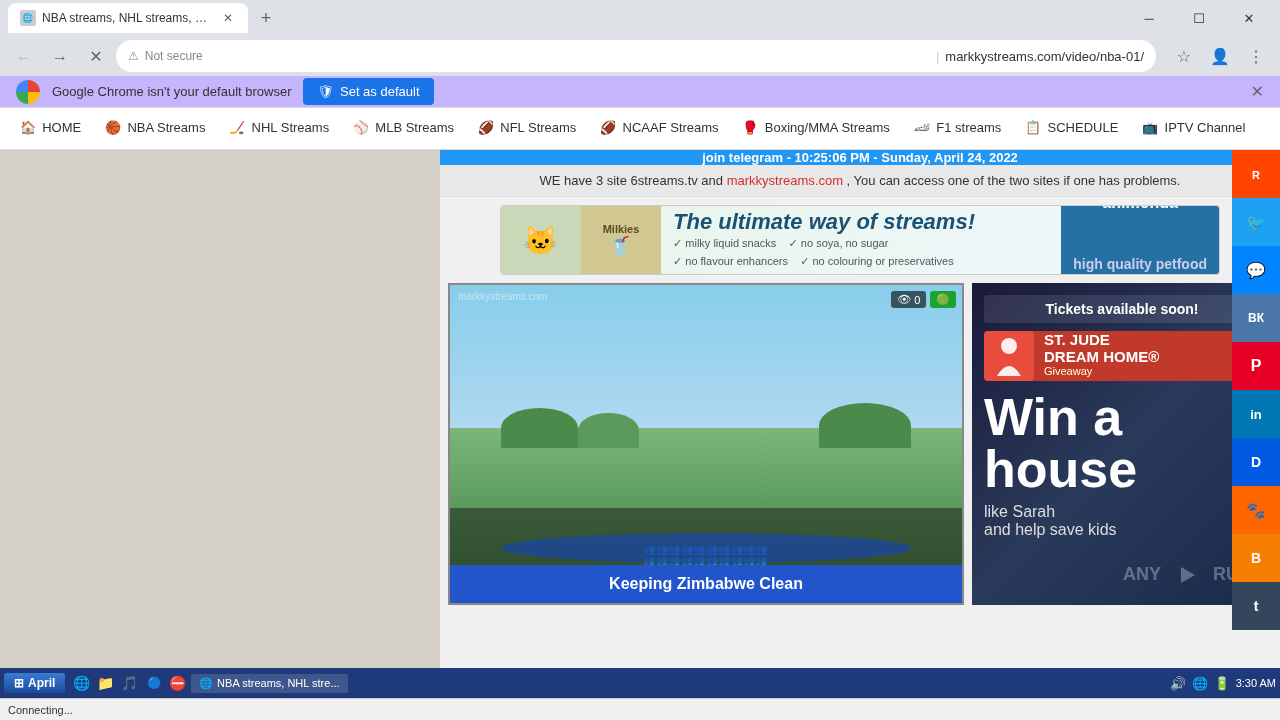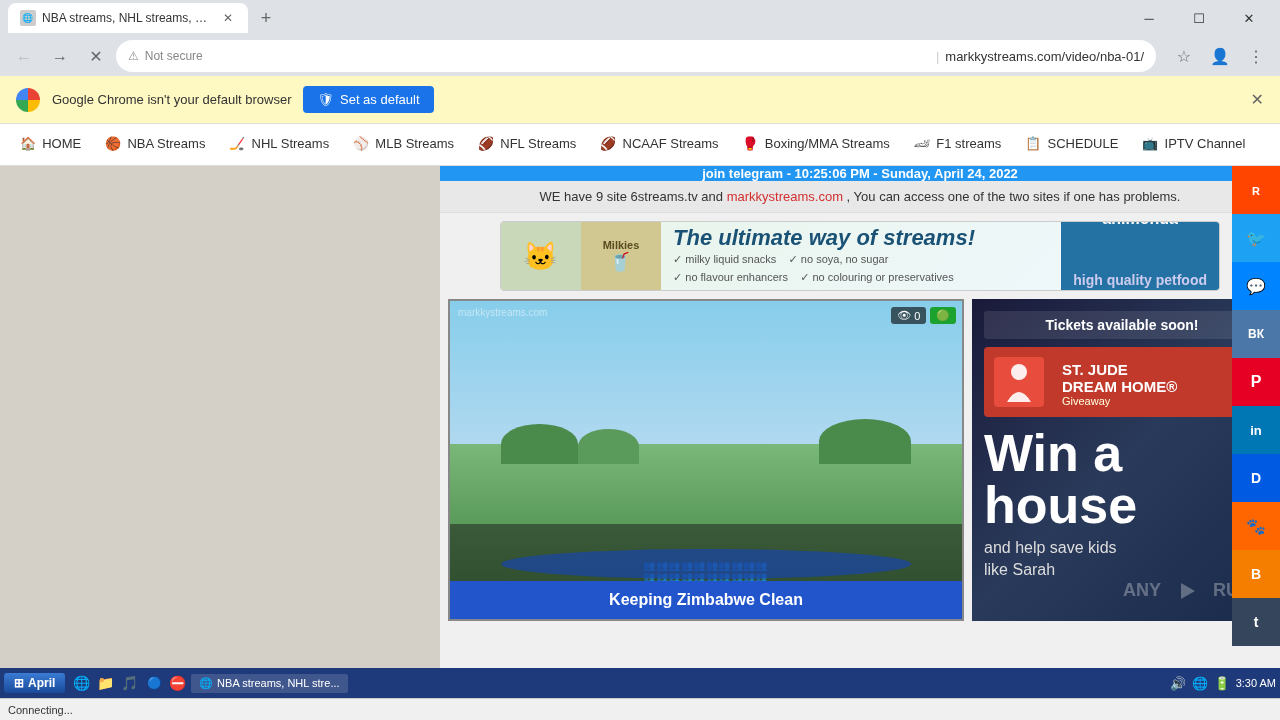--- a/index.html
+++ b/index.html
@@ -24,21 +24,21 @@
     .nav-btn.disabled { color: #bbb; cursor: default; }
     .url-bar { flex: 1; height: 32px; background: #fff; border-radius: 16px; display: flex; align-items: center; padding: 0 12px; gap: 6px; font-size: 13px; color: #333; border: none; }
     .url-lock { color: #888; font-size: 12px; }
     .url-text { flex: 1; color: #333; }
     .url-separator { color: #ccc; }
     .url-domain { color: #333; }
     .toolbar-icons { display: flex; gap: 4px; margin-left: 8px; }
     .toolbar-icon { width: 32px; height: 32px; display: flex; align-items: center; justify-content: center; border-radius: 50%; cursor: pointer; font-size: 16px; color: #666; }
 
     
-    .default-bar { display: flex; align-items: center; background: #fef9c3; height: 48px; padding: 0 16px; gap: 12px; border-bottom: 1px solid #ddd; font-size: 13px; color: #333; }
+    .default-bar { display: flex; align-items: center; background: #c4b5fd; height: 32px; padding: 0 16px; gap: 12px; border-bottom: 1px solid #ddd; font-size: 13px; color: #333; }
     .chrome-logo-small { width: 24px; height: 24px; border-radius: 50%; background: conic-gradient(#ea4335 0deg 90deg, #fbbc05 90deg 180deg, #34a853 180deg 270deg, #4285f4 270deg 360deg); flex-shrink: 0; }
     .set-default-btn { background: #1a73e8; color: #fff; border: none; border-radius: 4px; padding: 6px 14px; font-size: 13px; cursor: pointer; display: flex; align-items: center; gap: 6px; }
     .close-bar-btn { margin-left: auto; cursor: pointer; color: #666; font-size: 16px; }
 
     
     .nav-bar { background: #fff; border-bottom: 1px solid #ddd; display: flex; align-items: center; padding: 0 8px; height: 42px; overflow: hidden; }
     .nav-item { display: flex; align-items: center; gap: 6px; padding: 0 12px; height: 100%; cursor: pointer; font-size: 13px; color: #333; white-space: nowrap; border-bottom: 3px solid transparent; }
     .nav-item .nav-icon { color: #666; font-size: 13px; }
 
     
@@ -65,21 +65,21 @@
     .ad-logo { background: #2471a3; color: #fff; padding: 12px 12px; display: flex; flex-direction: column; align-items: center; justify-content: center; min-width: 100px; height: 88px; font-size: 11px; font-weight: bold; }
     .ad-logo-top { font-size: 16px; font-weight: bold; color: #fff; }
 
     
     .video-section { display: flex; gap: 8px; padding: 0 8px 8px 8px; height: 330px; }
     .video-player { flex: 1; background: #b8d8b0; border: 2px solid #888; position: relative; overflow: hidden; min-width: 0; }
 
     
     .right-ad { width: 300px; flex-shrink: 0; background: linear-gradient(135deg, #1a1a3a 0%, #2a3a5a 50%, #1a2a4a 100%); color: #fff; padding: 12px; position: relative; overflow: hidden; }
     .tickets-header { text-align: center; font-size: 14px; font-weight: bold; background: rgba(255,255,255,0.1); padding: 6px; margin-bottom: 8px; border-radius: 3px; }
-    .st-jude-logo { display: flex; align-items: flex-end; gap: 18px; background: #c0392b; padding: 10px; border-radius: 4px; margin-bottom: 10px; }
+    .st-jude-logo { display: flex; align-items: flex-start; gap: 10px; background: #c0392b; border-radius: 4px; margin-bottom: 10px; }
     .st-jude-icon { width: 50px; height: 50px; background: #e74c3c; border-radius: 4px; display: flex; align-items: center; justify-content: center; font-size: 24px; }
     .win-house { font-size: 52px; font-weight: bold; line-height: 1; color: #fff; margin: 8px 0; }
     .anyrun-watermark { position: absolute; bottom: 20px; right: 20px; color: rgba(255,255,255,0.3); font-size: 18px; font-weight: bold; display: flex; align-items: center; gap: 16px; }
 
     
     .social-sidebar { position: absolute; right: 0; top: 0; width: 48px; display: flex; flex-direction: column; }
     .social-btn { width: 48px; height: 48px; display: flex; align-items: center; justify-content: center; cursor: pointer; font-size: 20px; color: #fff; }
     .social-reddit { background: #ff4500; }
     .social-twitter { background: #1da1f2; }
     .social-messenger { background: #0084ff; }
@@ -197,21 +197,21 @@
 
   <div class="left-panel"></div>
 
   <div class="content-area">
 
     <div class="telegram-bar">
       <span>join telegram - 10:25:06 PM - Sunday, April 24, 2022</span>
     </div>
 
     <div class="site-notice">
-      <span>WE have 9 site 6streams.tv and </span>
+      <span>WE have 3 site 6streams.tv and </span>
       <a href="#">markkystreams.com</a>
       <span>, You can access one of the two sites if one has problems.</span>
     </div>
 
     <div class="ad-banner">
       <div class="ad-cat">🐱</div>
       <div class="ad-product">
         <div style="text-align:center; font-size:11px; color:#5a4a20; font-weight:bold;">Milkies<br><span style="font-size:18px;">🥤</span></div>
       </div>
       <div class="ad-text">
@@ -277,22 +277,22 @@
           <div>
             <div style="font-size:15px; font-weight:bold; color:#fff;">ST. JUDE<br>DREAM HOME®</div>
             <div style="font-size:11px; color:#ffd;">Giveaway</div>
           </div>
         </div>
 
         <div class="win-house">
           <span>Win a</span><br>
           <span>house</span>
         </div>
+        <div style="font-size:16px; color:#ddd;">like Sarah</div>
         <div style="font-size:16px; color:#ddd; margin-bottom:4px;">and help save kids</div>
-        <div style="font-size:16px; color:#ddd;">like Sarah</div>
 
         <div class="anyrun-watermark">
           <span>ANY</span>
           <svg width="20" height="20" viewBox="0 0 20 20" fill="rgba(255,255,255,0.3)">
             <polygon points="4,2 18,10 4,18"></polygon>
           </svg>
           <span>RUN</span>
         </div>
       </div>
     </div>

